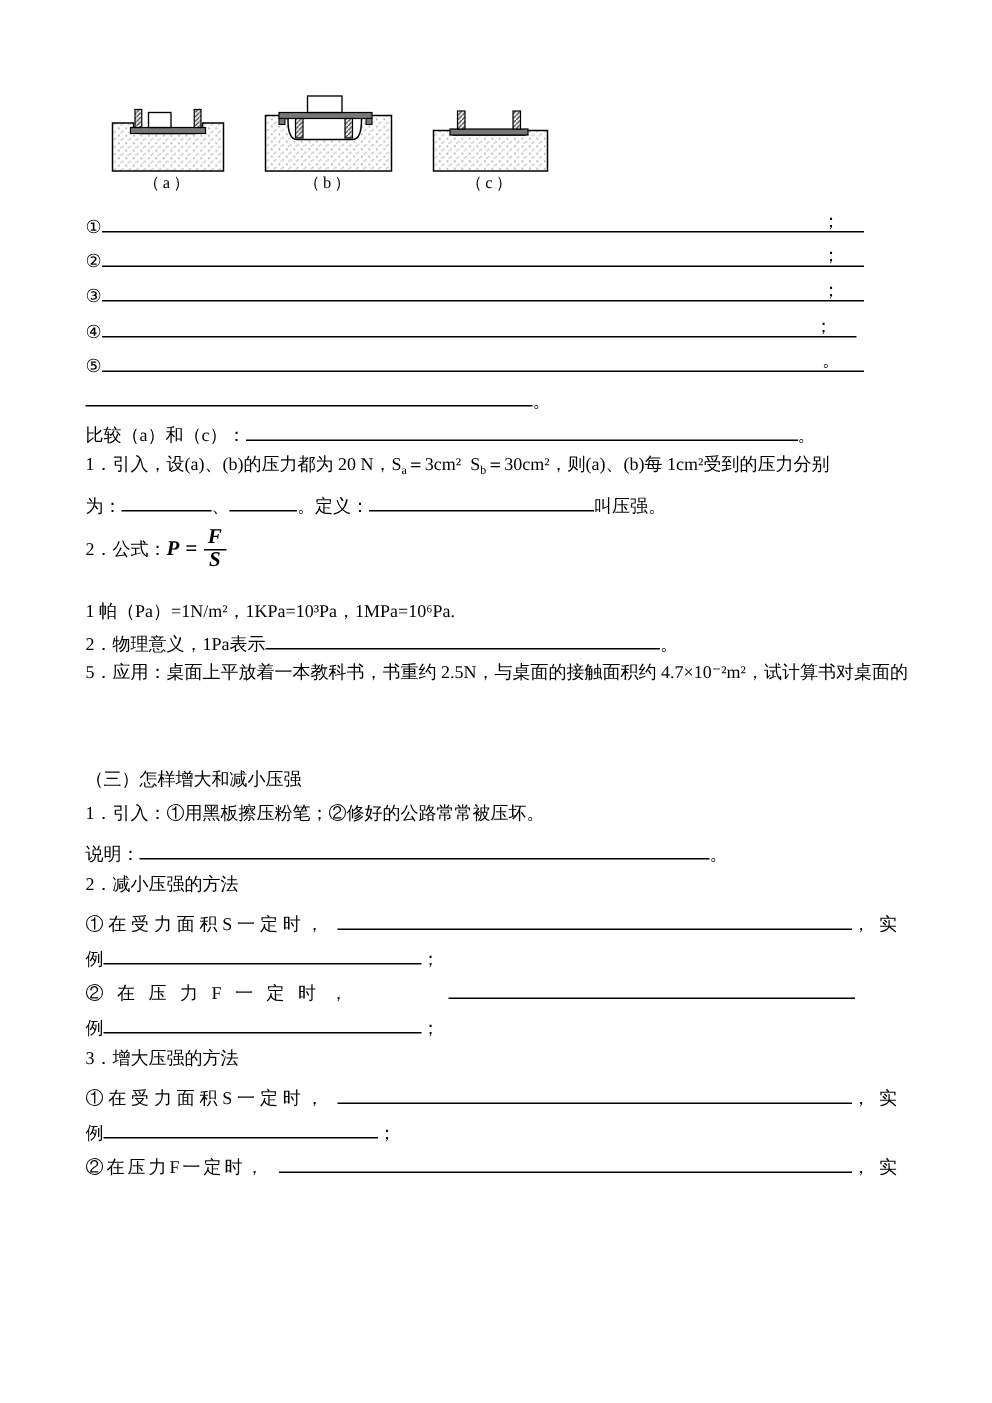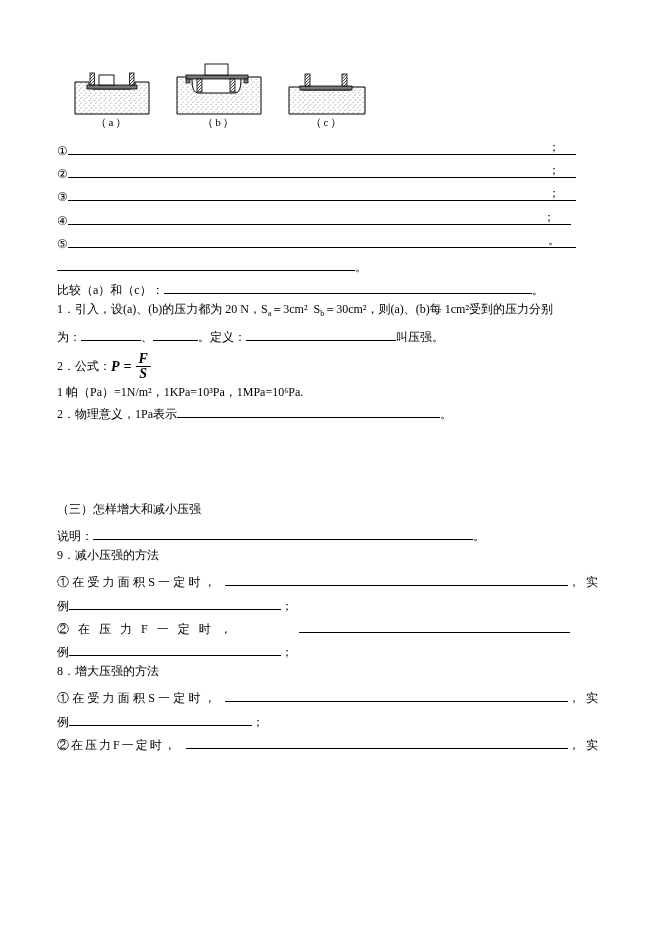--- a/index.html
+++ b/index.html
@@ -14,22 +14,22 @@
     overflow:hidden;
   }
   
   .fig{display:flex;align-items:flex-end;gap:24px;margin-left:16px;height:66px;}
   .dcol{display:flex;flex-direction:column;align-items:center;}
   .cap{font-size:11px;letter-spacing:2px;margin-top:1px;line-height:12px;}
   
   .body{margin-top:12px;}
   .ln{display:flex;align-items:baseline;height:23.2px;white-space:pre;line-height:15px;}
   .ln.tall{height:36px;align-items:center;}
-  .ln.short{height:18px;}
-  .ln.gap{margin-top:76px;}
+  .ln.short{height:18px;margin-top:15px;}
+  .ln.gap{margin-top:48px;}
   .bl{display:inline-block;height:14px;border-bottom:1px solid #000;position:relative;flex:0 0 auto;}
   .bl .punct{position:absolute;right:16px;bottom:1px;line-height:12px;}
   .fill{flex:1 1 auto;}
   .mr28{margin-right:28px;}
   .sub{font-size:8px;position:relative;top:3px;}
   .ls3{letter-spacing:3.2px;}
   .ls9{letter-spacing:9px;}
   .ls2{letter-spacing:2px;}
   .suf{letter-spacing:6px;}
   
@@ -125,46 +125,52 @@
     <div class="ln tall">
       <span>2．公式：</span>
       <span class="frm"><span>P</span><span>=</span><span class="stack"><span class="top">F</span><span>S</span></span></span>
     </div>
     <div class="ln short">
       <span>1 帕（Pa）=1N/m²，1KPa=10³Pa，1MPa=10⁶Pa.</span>
     </div>
     <div class="ln">
       <span>2．物理意义，1Pa表示</span><span class="bl" style="width:263px"></span><span>。</span>
     </div>
+    <div class="ln">
+      <span>5．应用：桌面上平放着一本教科书，书重约 2.5N，与桌面的接触面积约 4.7×10⁻²m²，试计算书对桌面的</span>
+    </div>
 
     <div class="ln gap">
       <span>（三）怎样增大和减小压强</span>
+    </div>
+    <div class="ln">
+      <span>1．引入：①用黑板擦压粉笔；②修好的公路常常被压坏。</span>
     </div>
     <div class="ln">
       <span>说明：</span><span class="bl" style="width:380px"></span><span>。</span>
     </div>
 
     <div class="ln">
-      <span>9．减小压强的方法</span>
+      <span>2．减小压强的方法</span>
     </div>
     <div class="ln">
       <span class="ls3">①在受力面积S一定时，</span><span class="bl fill" style="margin-left:6px"></span><span class="suf">，实</span>
     </div>
     <div class="ln">
       <span>例</span><span class="bl" style="width:212px"></span><span>；</span>
     </div>
     <div class="ln">
       <span class="ls9">②在压力F一定时，</span><span class="bl fill" style="margin-left:58px;margin-right:34px"></span>
     </div>
     <div class="ln">
       <span>例</span><span class="bl" style="width:212px"></span><span>；</span>
     </div>
 
     <div class="ln">
-      <span>8．增大压强的方法</span>
+      <span>3．增大压强的方法</span>
     </div>
     <div class="ln">
       <span class="ls3">①在受力面积S一定时，</span><span class="bl fill" style="margin-left:6px"></span><span class="suf">，实</span>
     </div>
     <div class="ln">
       <span>例</span><span class="bl" style="width:183px"></span><span>；</span>
     </div>
     <div class="ln">
       <span class="ls2">②在压力F一定时，</span><span class="bl fill" style="margin-left:8px"></span><span class="suf">，实</span>
     </div>

